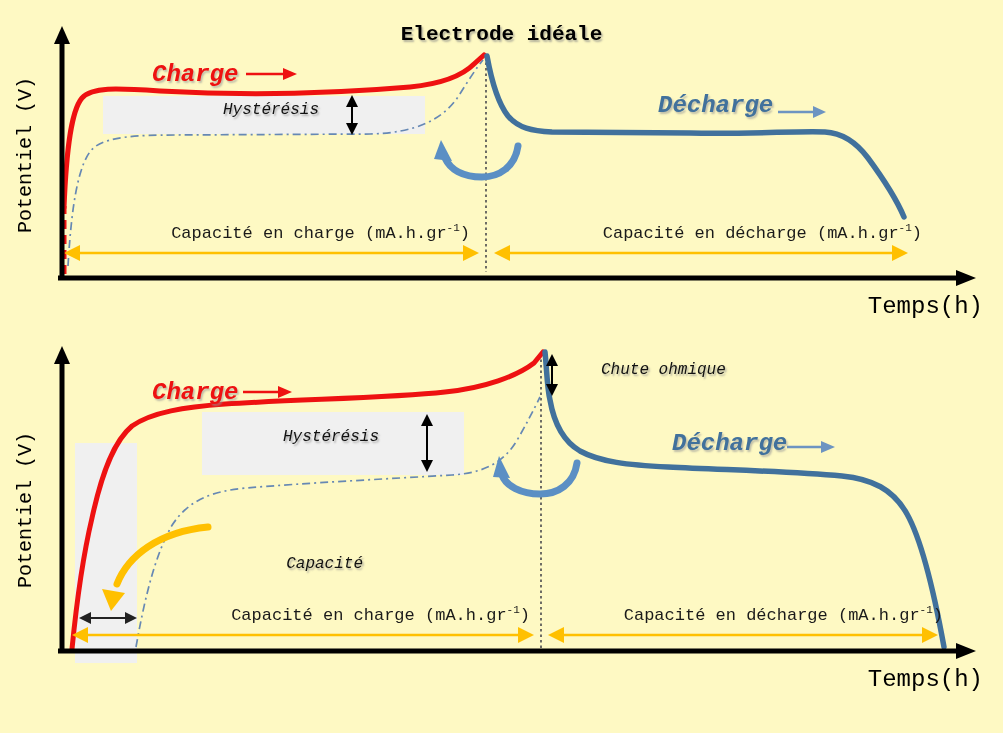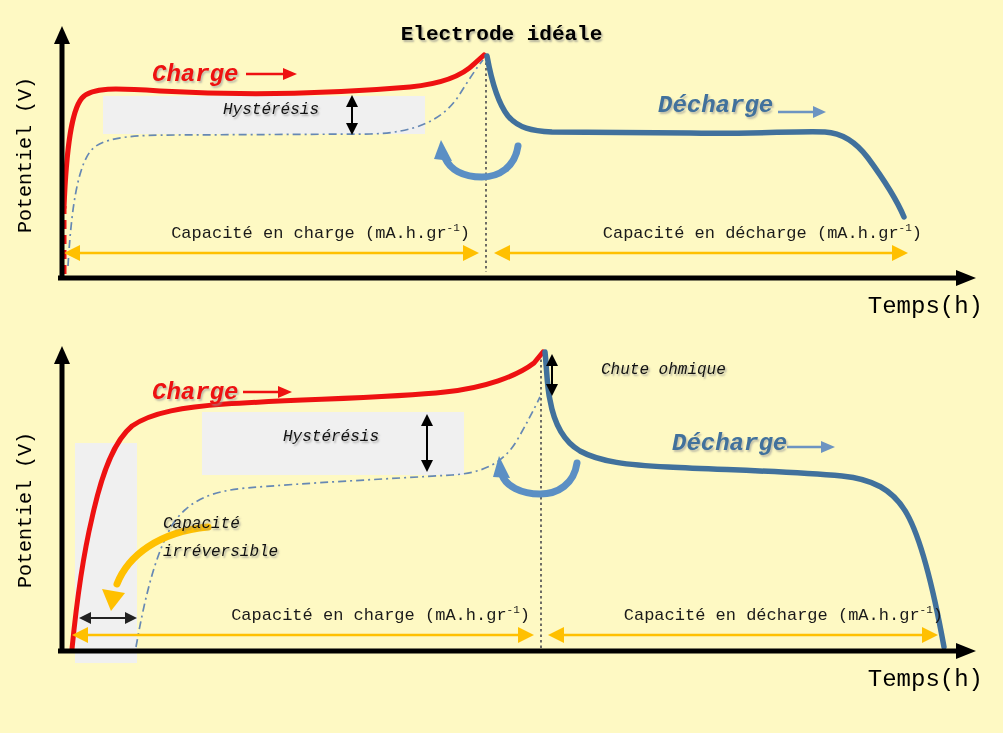--- a/index.html
+++ b/index.html
@@ -27,21 +27,21 @@
   .discharge {
     font-size:24px; font-weight:bold; font-style:italic; color:var(--blue);
     text-shadow:1.5px 1.5px 2px rgba(150,150,150,.6);
   }
   .ann {
     font-size:16px; font-style:italic; color:#111;
     text-shadow:1.5px 1.5px 2px rgba(140,140,140,.65);
   }
   .cap { font-size:17px; color:#1a1a1a; text-align:right; }
   .cap sup { font-size:11px; }
-  .two-line { white-space:normal; text-align:left; line-height:28px; }
+  .two-line { white-space:normal; text-align:right; line-height:28px;margin-top:40px; }
 </style>
 </head>
 <body>
 
 <div class="figure">
 
   <svg class="layer" width="1003" height="733" viewBox="0 0 1003 733">
 
     <rect x="103" y="96" width="322" height="38" style="fill:var(--grey-box)"></rect>
 
@@ -154,21 +154,20 @@
   <div class="lbl charge" style="top:379px;left:152px;">Charge</div>
 
   <div class="lbl ann" style="top:361px;left:565px;margin-left:36px;">Chute ohmique</div>
 
   <div class="lbl ann" style="top:428px;left:283px;">Hystérésis</div>
 
   <div class="lbl discharge" style="top:430px;left:672px;">Décharge</div>
 
   <div class="lbl ann two-line" style="top:510px;left:163px;width:200px;">
     <div>Capacité</div>
-    <div>irréversible</div>
   </div>
 
   <div class="lbl cap" style="top:604px;left:140px;width:390px;">
     <span>Capacité en charge (mA.h.gr</span><sup>-1</sup><span>)</span>
   </div>
 
   <div class="lbl cap" style="top:604px;left:553px;width:390px;">
     <span>Capacité en décharge (mA.h.gr</span><sup>-1</sup><span>)</span>
   </div>
 

